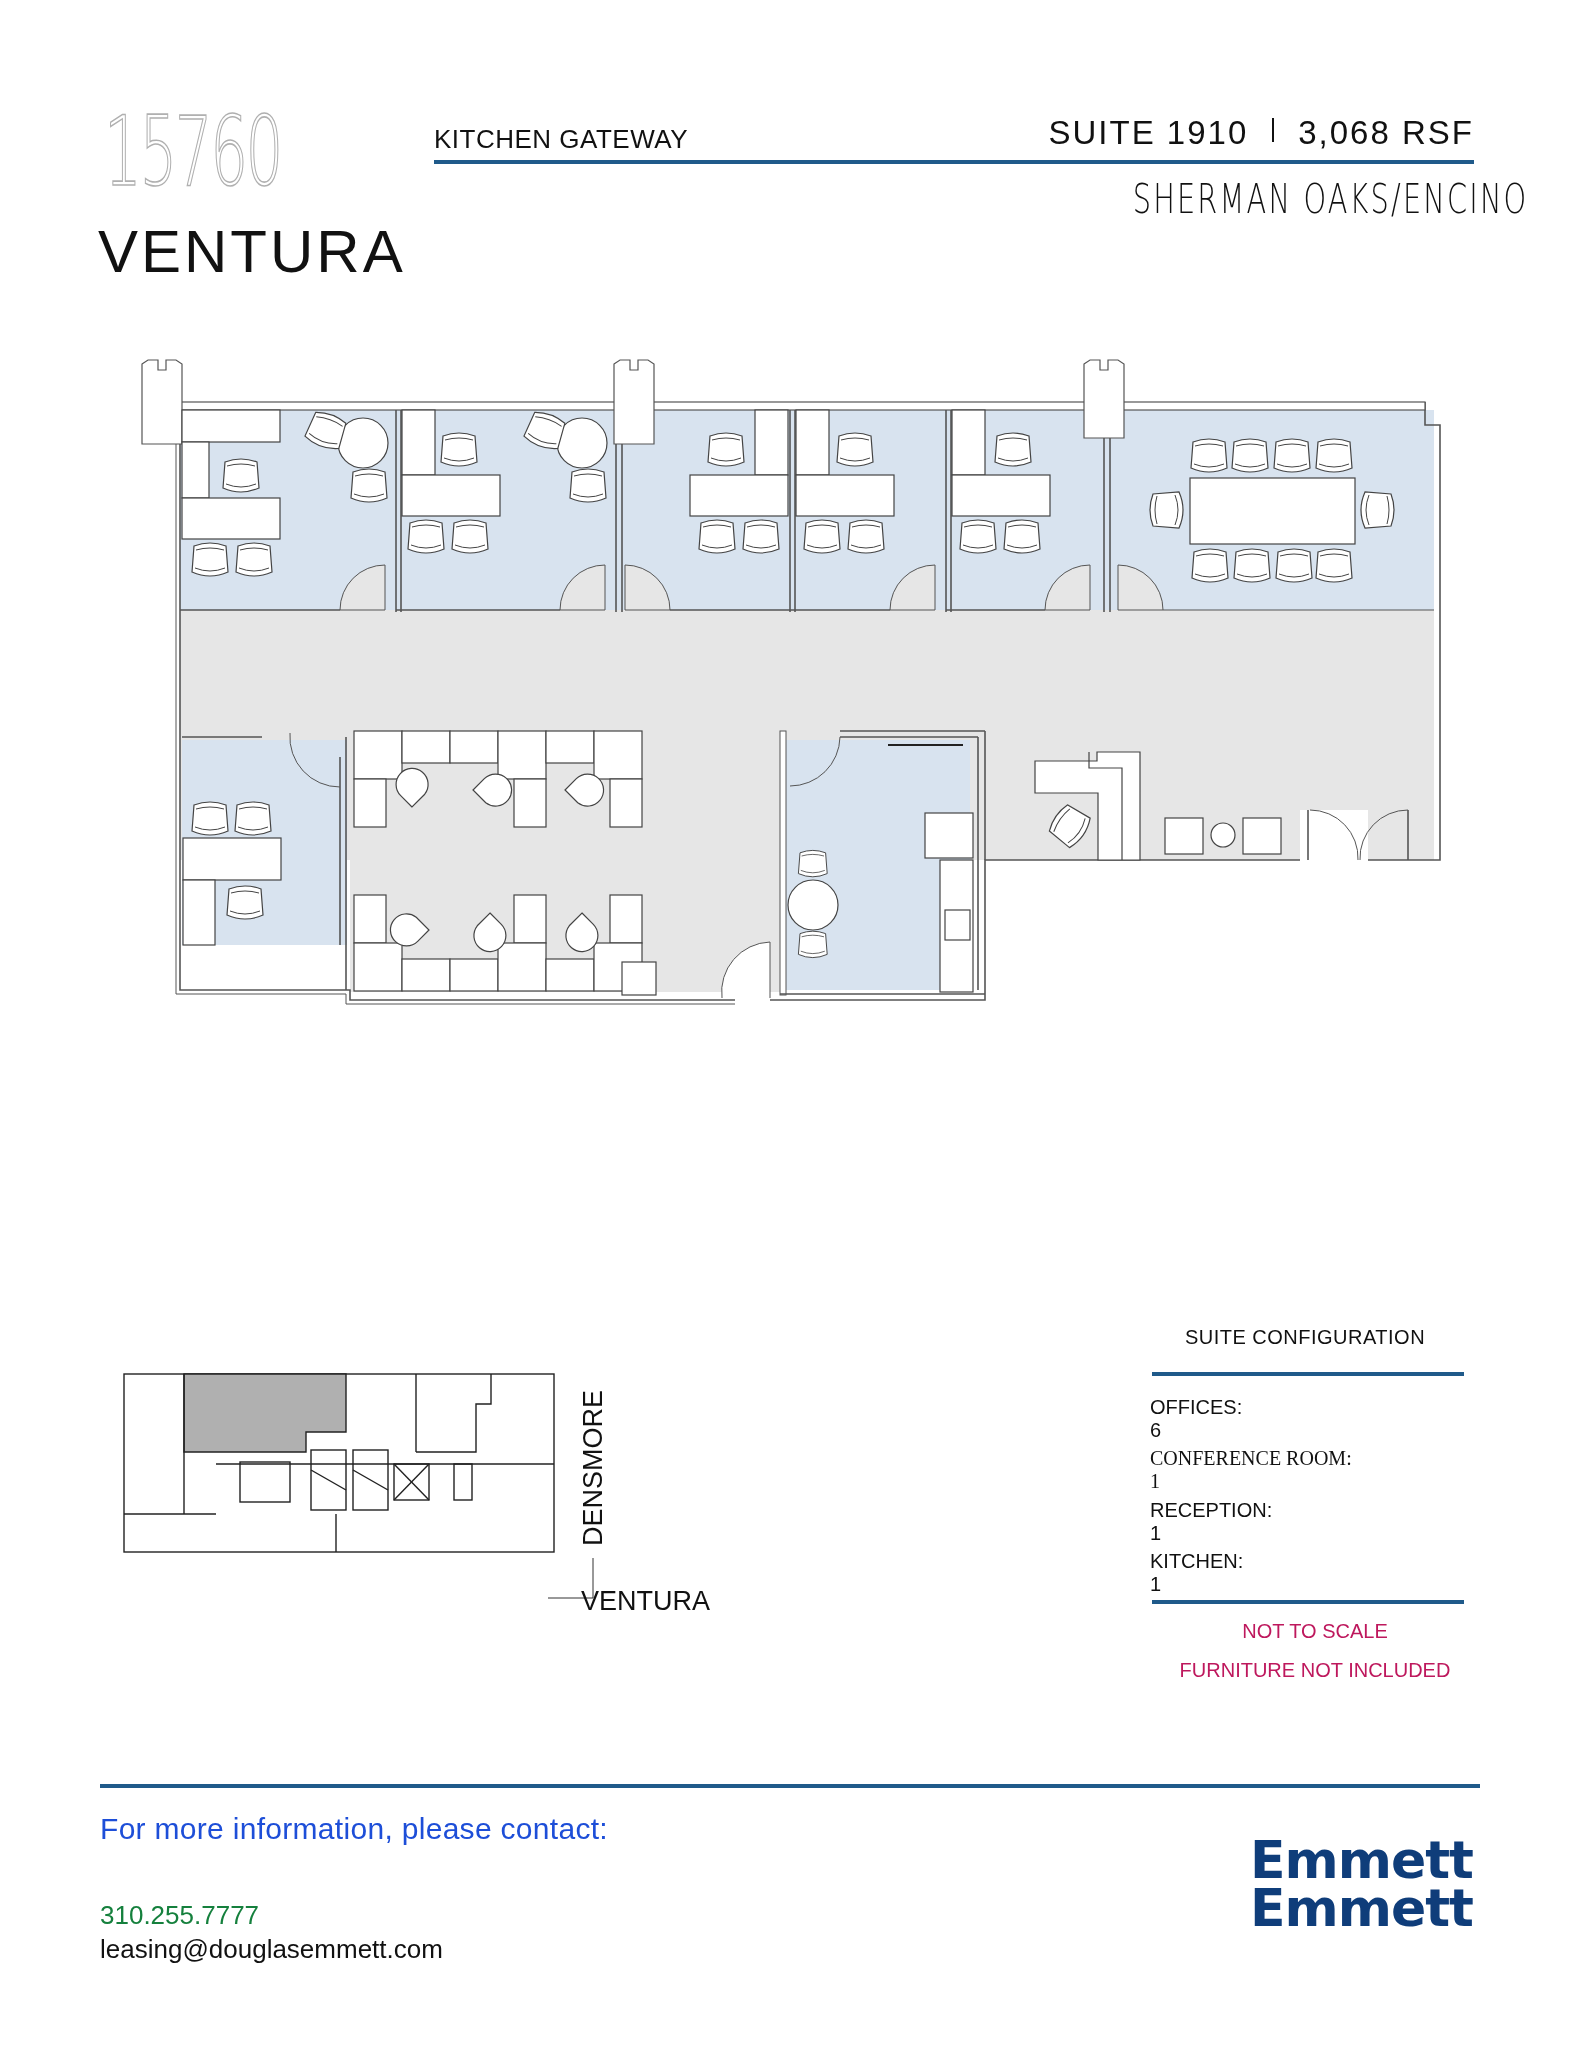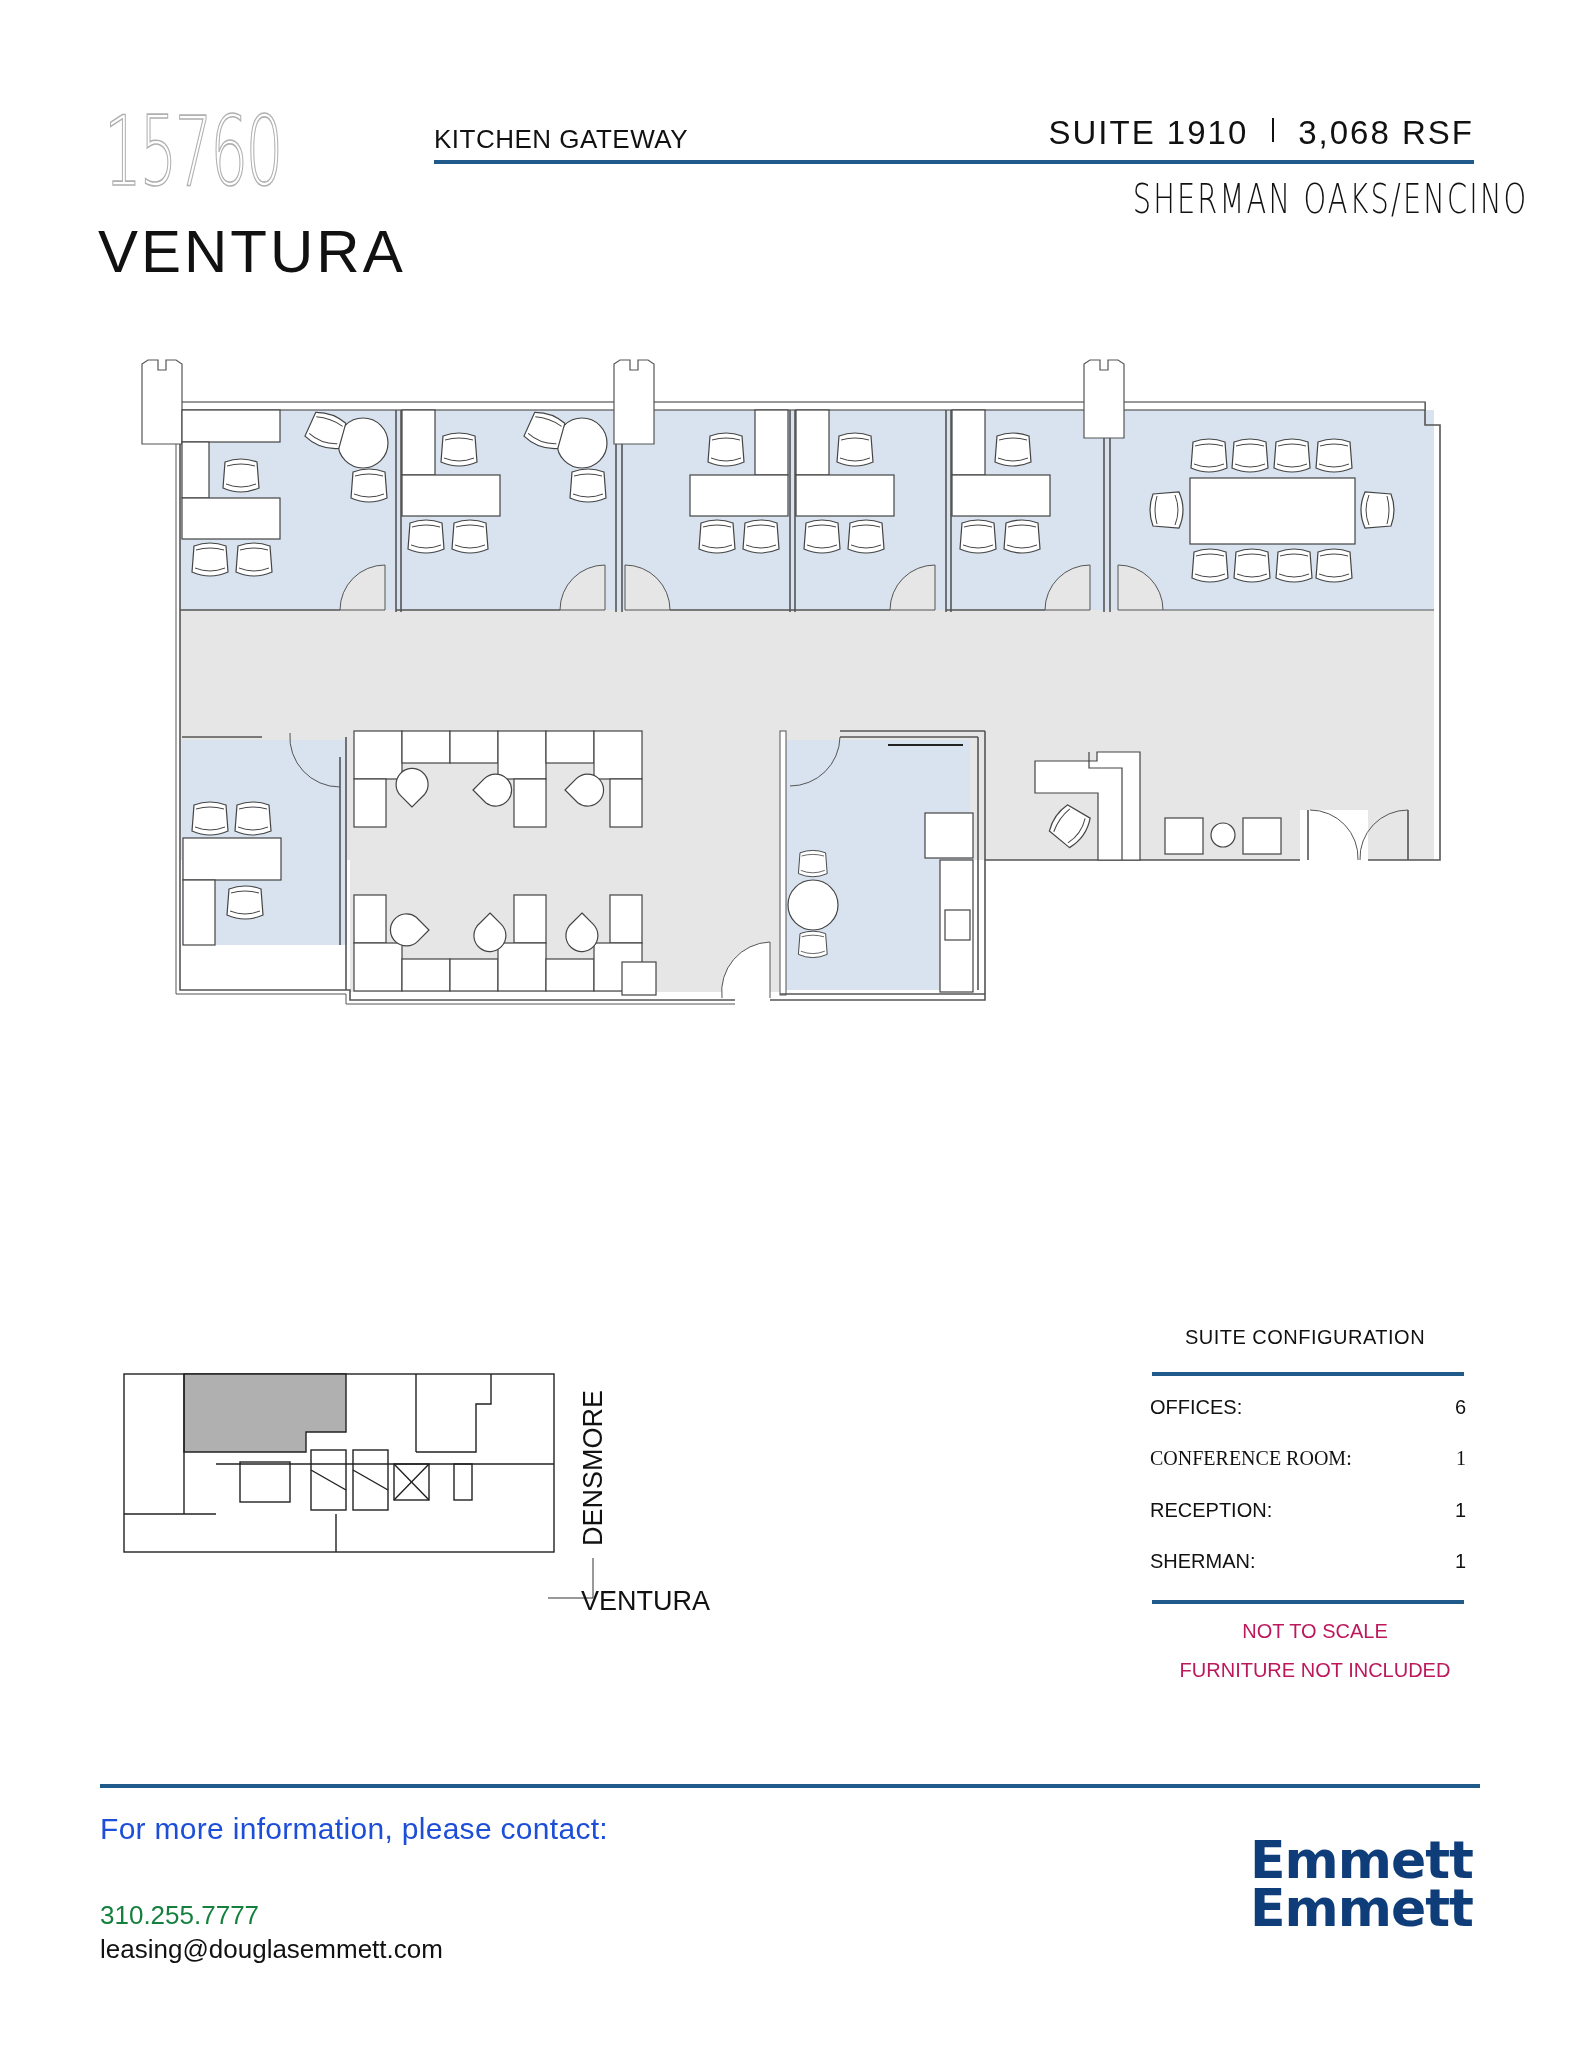--- a/index.html
+++ b/index.html
@@ -11,21 +11,21 @@
   .building-name { left: 434px; top: 124px; font-size: 26px; color: #111; letter-spacing: 0.5px; }
   .suite-line { left: 1000px; top: 114px; width: 474px; text-align: right; font-size: 33px; color: #111; letter-spacing: 2px; white-space: nowrap; }
   .suite-line .sep { display: inline-block; width: 2px; height: 24px; background: #111; margin: 0 24px; vertical-align: 2px; }
   .rule { height: 4px; background: #1f5a8a; }
   .rule-top { left: 434px; top: 160px; width: 1040px; }
   .submarket { left: 1000px; top: 176px; width: 474px; text-align: right; font-family: "DejaVu Sans", sans-serif; font-weight: 300; font-size: 40px; letter-spacing: 3px; color: #111; transform: scaleX(0.72); transform-origin: right top; white-space: nowrap; }
   .plan { left: 0; top: 0; }
   .config-title { left: 1150px; top: 1326px; width: 310px; text-align: center; font-size: 20px; color: #111; letter-spacing: 0.5px; }
   .rule-cfg1 { left: 1152px; top: 1372px; width: 312px; }
   .rule-cfg2 { left: 1152px; top: 1600px; width: 312px; }
-  .cfg-row { left: 1150px; width: 316px; display: flex; justify-content: space-between; font-size: 20px; color: #111; }
+  .cfg-row { left: 1150px; width: 316px; display: flex; justify-content: space-between; font-size: 20px; color: #111; flex-direction: column; }
   .cfg-note { left: 1150px; width: 330px; text-align: center; font-size: 20px; color: #be185d; }
   .contact-rule { left: 100px; top: 1784px; width: 1380px; }
   .contact-heading { left: 100px; top: 1812px; font-size: 30px; color: #1d4ed8; letter-spacing: 0.3px; }
   .phone { left: 100px; top: 1900px; font-size: 26px; color: #15803d; }
   .email { left: 100px; top: 1934px; font-size: 26px; color: #111; }
   .logo { left: 1250px; top: 1836px; font-family: "DejaVu Sans", sans-serif; font-weight: bold; font-size: 52px; line-height: 48px; color: #0f3d7a; letter-spacing: -1px; }
   .key-v { left: 581px; top: 1586px; font-size: 27px; color: #111; }
   .key-d { left: 578px; top: 1396px; width: 40px; height: 160px; }
   .key-d span { position: absolute; left: 0; top: 150px; transform: rotate(-90deg); transform-origin: left top; font-size: 27px; color: #111; white-space: nowrap; }
 </style>
@@ -260,21 +260,21 @@
 </div>
 <div class="abs cfg-row" style="top:1447px;font-family:Liberation Serif, serif;">
   <span>CONFERENCE ROOM:</span>
   <span>1</span>
 </div>
 <div class="abs cfg-row" style="top:1499px;">
   <span>RECEPTION:</span>
   <span>1</span>
 </div>
 <div class="abs cfg-row" style="top:1550px;">
-  <span>SHERMAN:</span>
+  <span>KITCHEN:</span>
   <span>1</span>
 </div>
 <div class="abs rule rule-cfg2"></div>
 <div class="abs cfg-note" style="top:1620px;">NOT TO SCALE</div>
 <div class="abs cfg-note" style="top:1659px;">FURNITURE NOT INCLUDED</div>
 
 <div class="abs rule contact-rule"></div>
 <div class="abs contact-heading">For more information, please contact:</div>
 <div class="abs phone">310.255.7777</div>
 <div class="abs email">leasing@douglasemmett.com</div>

